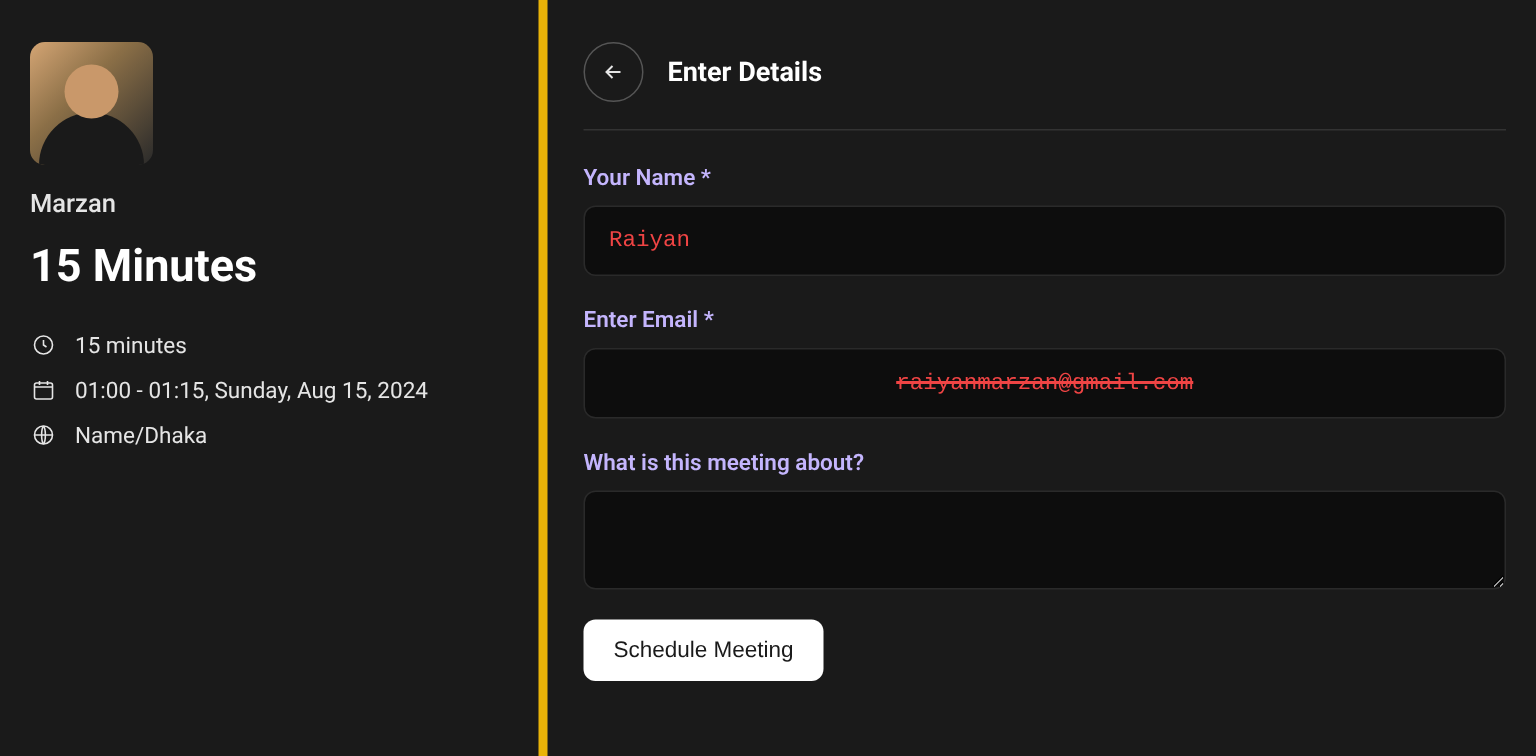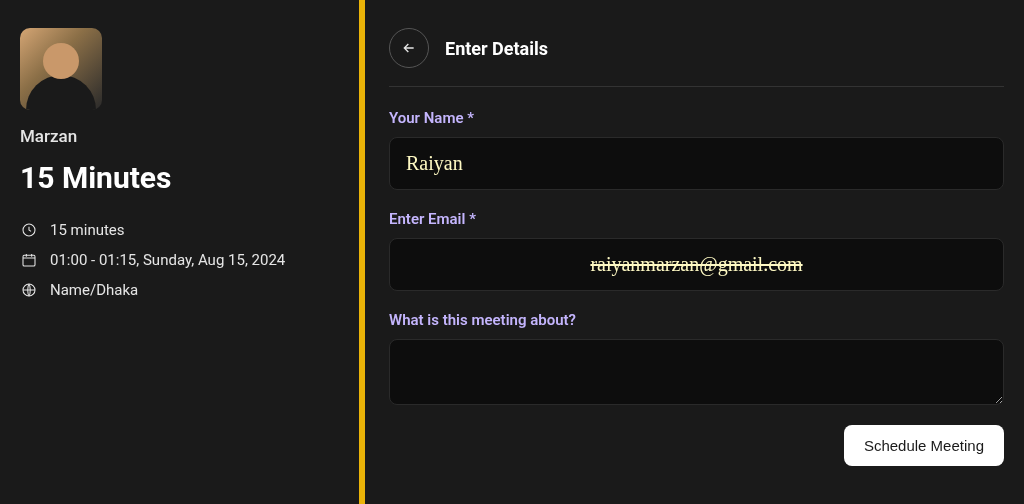--- a/index.html
+++ b/index.html
@@ -125,38 +125,37 @@
       font-weight: 600;
       color: #c4b5fd;
       margin-bottom: 10px;
     }
     .text-input, .textarea-input {
       width: 100%;
       background: #0d0d0d;
       border: 1px solid #2a2a2a;
       border-radius: 8px;
       padding: 14px 16px;
-      font-size: 20px;
-      color: #fef9c3;
+      font-size: 15px;
+      color: #ef4444;
       margin-bottom: 20px;
-      font-family: Liberation Serif, serif;
+      font-family: Liberation Mono, monospace;
     }
     .email-redacted {
       text-decoration: line-through;
       text-decoration-thickness: 2px;
       text-align: center;
     }
     .textarea-input {
       height: 66px;
       resize: vertical;
       margin-bottom: 16px;
     }
     .btn-row {
       display: flex;
-      justify-content: flex-end;
     }
     .schedule-btn {
       background: #ffffff;
       color: #1a1a1a;
       border: none;
       border-radius: 8px;
       padding: 12px 20px;
       font-size: 15px;
       font-weight: 500;
       cursor: pointer;

